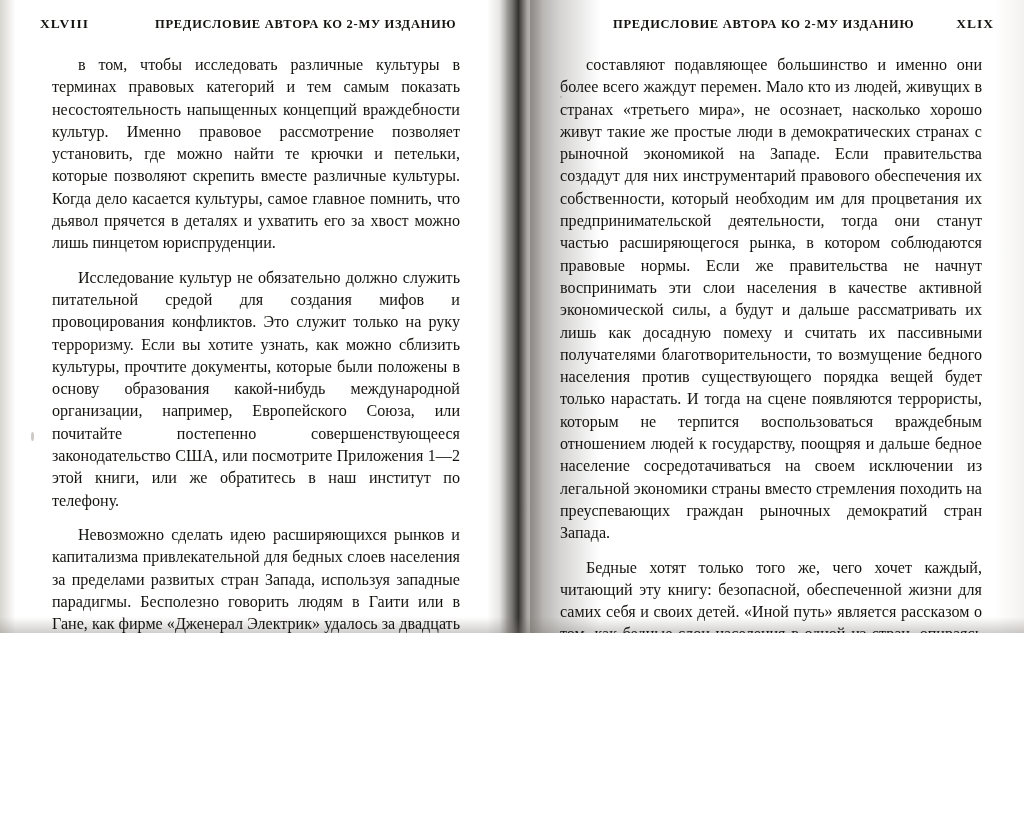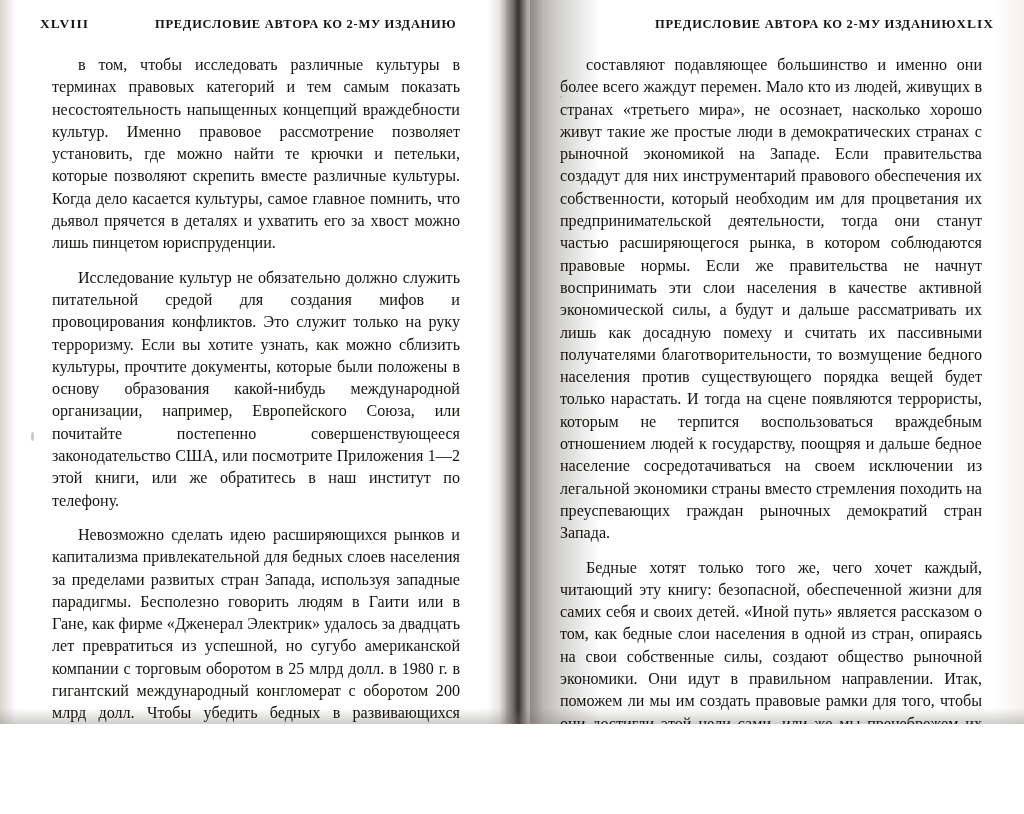--- a/index.html
+++ b/index.html
@@ -3,21 +3,21 @@
 <meta charset="utf-8">
 <style>
   html, body {
     margin: 0;
     padding: 0;
     background: #ffffff;
   }
   .page {
     position: relative;
     width: 1024px;
-    height: 724px;
+    height: 633px;
     background: #f2f0ee;
     overflow: hidden;
     font-family: "Liberation Serif", serif;
     color: #15130f;
   }
   
   .scan-edge-left {
     position: absolute;
     left: 0; top: 0;
     width: 26px; height: 814px;
@@ -75,21 +75,21 @@
     font-size: 13.5px;
     letter-spacing: 1px;
   }
   .rh-title {
     font-size: 12.5px;
     letter-spacing: 0.7px;
     text-transform: uppercase;
     margin-left: 24px;
   }
   .rh-left .folio { margin-right: 42px; }
-  .rh-right .folio { }
+  .rh-right .folio { margin-left: 42px; }
 
   .body-text {
     margin-top: 22px;
     font-size: 16.1px;
     line-height: 22.3px;
     text-align: justify;
     text-justify: inter-word;
     hyphens: manual;
   }
   .body-text p {

